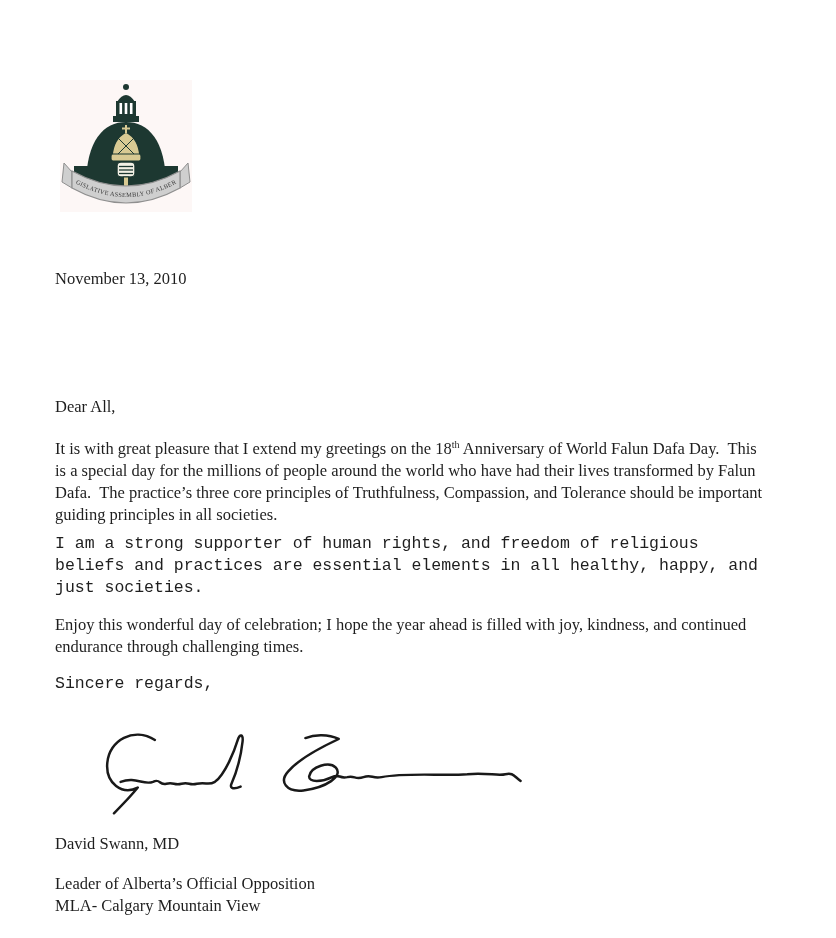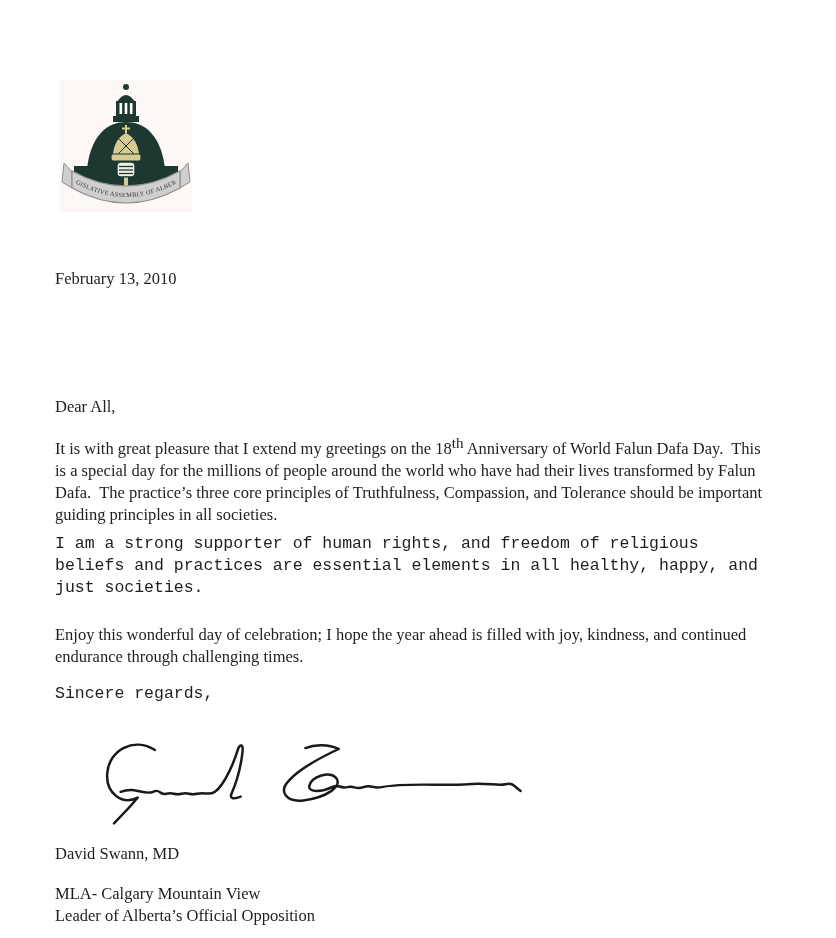--- a/index.html
+++ b/index.html
@@ -26,23 +26,23 @@
     margin: 80px 0 0 5px;
     width: 132px;
     height: 132px;
     background: #fdf7f6;
   }
   .date-line   { margin: 56px 0 0 0; }
   .salutation  { margin: 106px 0 0 0; }
   .para        { margin: 0; white-space: pre-wrap; }
   .para.p1     { margin-top: 20px; }
   .para.p2     { margin-top: 7px; font-family: Liberation Mono, monospace; }
-  .para.p3     { margin-top: 25px; }
+  .para.p3     { margin-top: 15px; }
   .closing     { margin: 15px 0 0 0; font-family: Liberation Mono, monospace; }
-  sup.ord      { font-size: 15px; line-height: 0; vertical-align: super; }
+  sup.ord      { font-size: 10px; line-height: 0; vertical-align: super; }
   .signature-wrap { margin: 24px 0 0 28px; width: 460px; height: 100px; }
   .signer-name    { margin: 14px 0 0 0; }
   .signer-titles  { margin: 18px 0 0 0; }
 </style>
 </head>
 <body>
 
 <div class="page">
   <div class="content">
 
@@ -85,21 +85,21 @@
           <path d="M120 92 L128 83 L130 102 L120 108 Z" stroke-width="1" stroke="#8f8f8f" fill="#cfcfcf"></path>
           <path d="M12 91 Q66 121 120 91 L120 108 Q66 138 12 108 Z" stroke-width="1.2" stroke="#8f8f8f" fill="#cfcfcf"></path>
           <path id="ribbon-text-path" d="M15 103 Q66 131 117 103" fill="none"></path>
           <text font-size="6.3" font-family="Liberation Serif, serif" letter-spacing="0.3" fill="#3a3a3a">
             <textPath href="#ribbon-text-path" startOffset="50%" text-anchor="middle">LEGISLATIVE ASSEMBLY OF ALBERTA</textPath>
           </text>
         </g>
       </svg>
     </div>
 
-    <p class="date-line">February 13, 2010</p>
+    <p class="date-line">November 13, 2010</p>
 
     <p class="salutation">Dear All,</p>
 
     <p class="para p1"><span>It is with great pleasure that I extend my greetings on the 18</span><sup class="ord">th</sup><span> Anniversary of World Falun Dafa Day.  This is a special day for the millions of people around the world who have had their lives transformed by Falun Dafa.  The practice’s three core principles of Truthfulness, Compassion, and Tolerance should be important guiding principles in all societies.</span></p>
 
     <p class="para p2">I am a strong supporter of human rights, and freedom of religious beliefs and practices are essential elements in all healthy, happy, and just societies.</p>
 
     <p class="para p3">Enjoy this wonderful day of celebration; I hope the year ahead is filled with joy, kindness, and continued endurance through challenging times.</p>
 
     <p class="closing">Sincere regards,</p>
@@ -109,18 +109,18 @@
         <g fill="none" stroke="#191919" stroke-width="2.6" stroke-linecap="round" stroke-linejoin="round">
           <path d="M64 22 C42 8 16 22 14 46 C12 68 30 80 46 72 C38 82 28 92 21 99"></path>
           <path d="M28 66 C44 60 52 70 62 66 C70 62 68 70 76 68 C84 66 84 70 92 68 C100 66 100 70 108 68 C118 66 120 70 127 66 C138 58 148 32 151 22 C153 15 157 16 156 24 C154 42 148 60 144 69 C143 73 147 74 154 71"></path>
           <path d="M222 20 C232 16 246 16 257 21 C242 28 215 42 204 55 C194 66 202 77 220 75 C244 72 262 60 254 51 C247 44 228 50 226 60 C225 67 240 66 250 61 C258 57 257 63 266 61 C274 59 274 64 283 61 C292 58 292 63 302 61 C330 56 366 60 392 58 C412 56 424 60 432 58 C440 56 441 60 448 65"></path>
         </g>
       </svg>
     </div>
 
     <p class="signer-name">David Swann, MD</p>
     <div class="signer-titles">
+      <div>Leader of Alberta’s Official Opposition</div>
       <div>MLA- Calgary Mountain View</div>
-      <div>Leader of Alberta’s Official Opposition</div>
     </div>
 
   </div>
 </div>
 
 </body></html>

